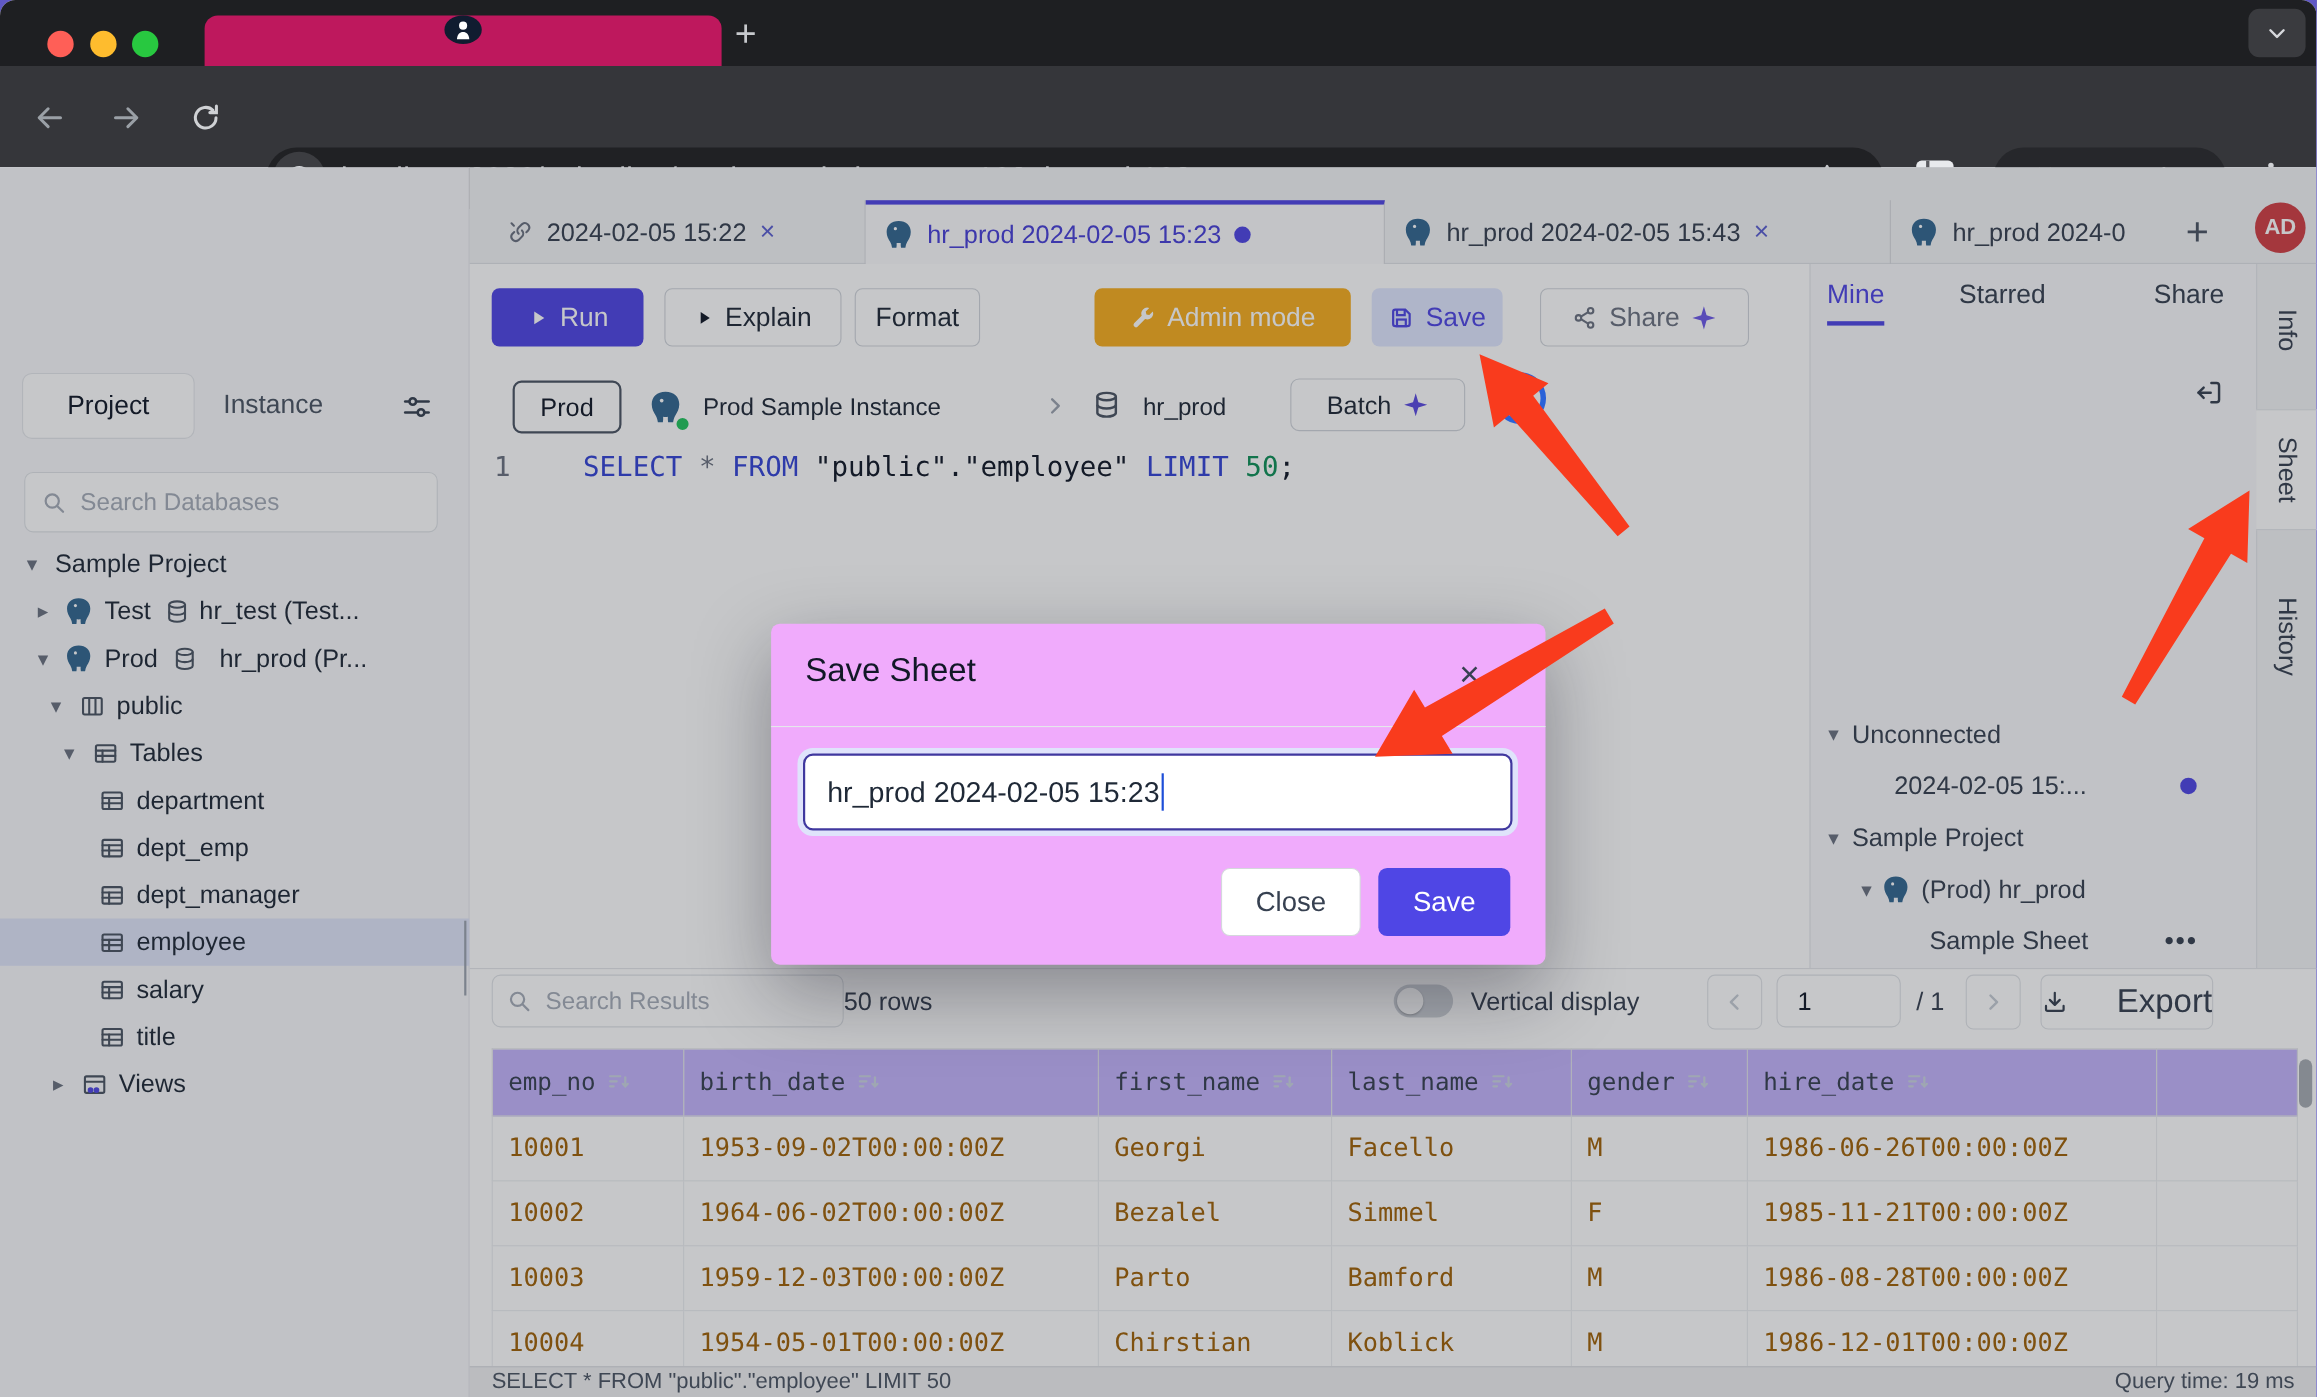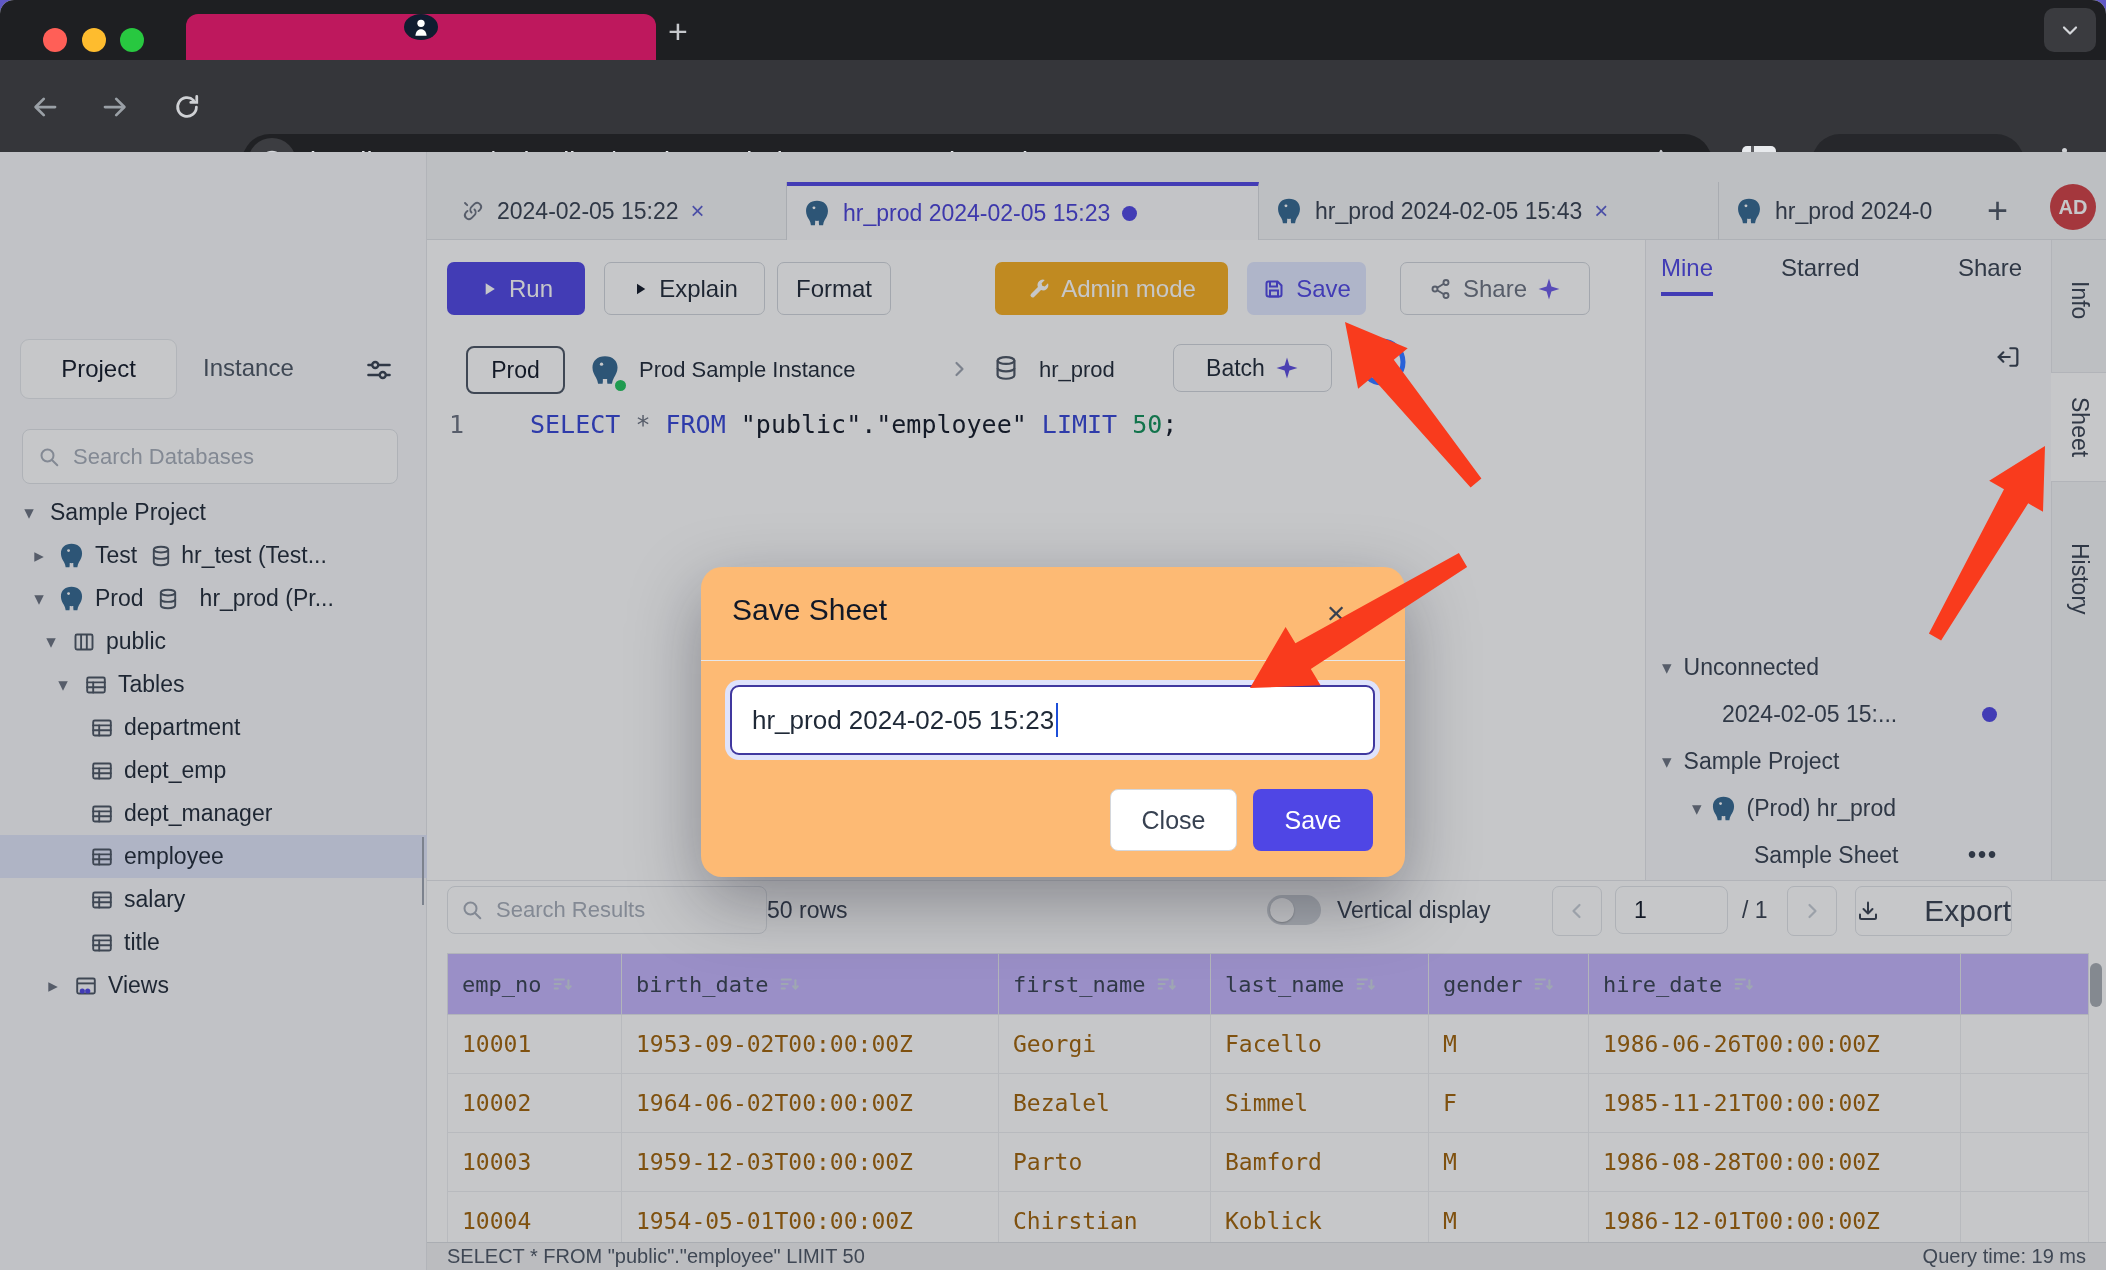--- a/index.html
+++ b/index.html
@@ -73,21 +73,21 @@
   .toggle i{position:absolute;left:3px;top:3px;width:24px;height:24px;border-radius:50%;background:#fff;box-shadow:0 1px 2px rgba(0,0,0,.25);}
   table.grid{border-collapse:collapse;table-layout:fixed;font-family:"DejaVu Sans Mono",monospace;}
   table.grid th{background:#c4b5fd;font-weight:normal;color:#374151;font-size:22px;text-align:left;height:60px;padding:0 14px;border:1px solid #e5e7eb;}
   table.grid td{font-size:23px;color:#a16207;height:58px;padding:0 14px;border:1px solid #eceef1;border-top:none;}
   .sorticon{display:inline-block;vertical-align:-3px;margin-left:10px;color:#cbd5e1;}
   .statusbar{position:absolute;left:427px;top:1242px;width:1679px;height:28px;background:#f0f0f2;border-top:1px solid #dadce0;
              display:flex;align-items:center;justify-content:space-between;padding:0 20px;box-sizing:border-box;font-size:20px;color:#4b5563;}
 
   
   .dim{position:absolute;left:0;top:152px;width:2106px;height:1118px;background:rgba(28,30,40,.25);z-index:40;}
-  .modal{position:absolute;left:701px;top:567px;width:704px;height:310px;background:#fdba74;border-radius:21px;z-index:60;
+  .modal{position:absolute;left:701px;top:567px;width:704px;height:310px;background:#f0abfc;border-radius:8px;z-index:60;
          box-shadow:0 24px 70px rgba(15,15,30,.35);}
   .modal-title{position:absolute;left:31px;top:26px;font-size:30px;color:#111827;}
   .modal-x{position:absolute;left:615px;top:26px;width:40px;height:40px;display:flex;align-items:center;justify-content:center;font-size:32px;color:#374151;}
   .modal-div{position:absolute;left:0;top:93px;width:704px;height:1px;background:#e5e7eb;}
   .modal-input{position:absolute;left:29px;top:118px;width:645px;height:70px;border:2px solid #40389f;border-radius:9px;box-sizing:border-box;
                box-shadow:0 0 0 5px #dfe3fb;display:flex;align-items:center;padding:0 20px;font-size:26px;color:#1f2937;background:#fff;}
   .caret{width:2px;height:34px;background:#1d4ed8;margin-left:2px;}
   .mbtn{position:absolute;top:222px;height:62px;border-radius:8px;font-size:25px;display:flex;align-items:center;justify-content:center;box-sizing:border-box;}
   .anno{position:absolute;left:0;top:0;width:2106px;height:1270px;z-index:70;pointer-events:none;}
 </style>

